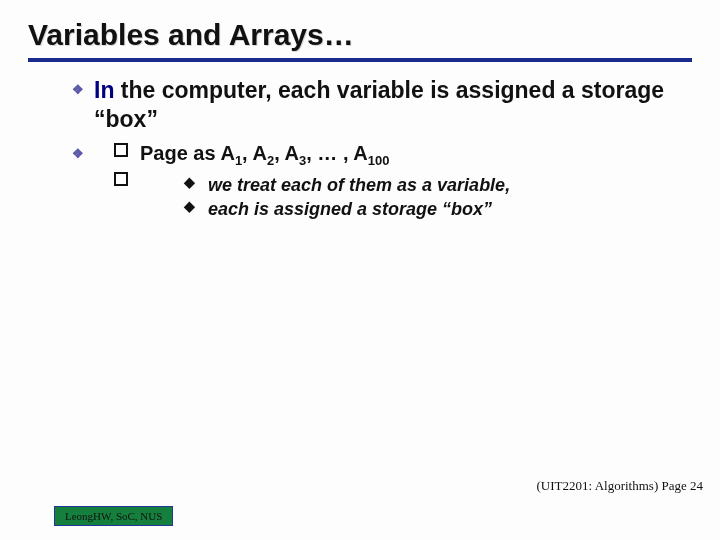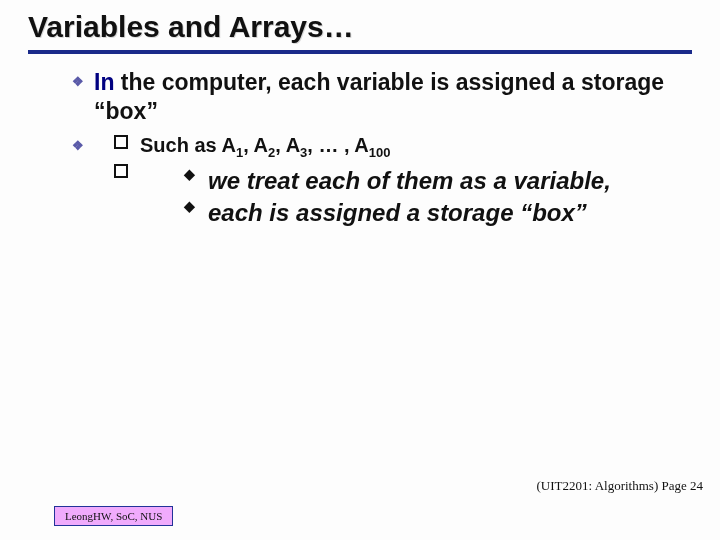--- a/index.html
+++ b/index.html
@@ -5,21 +5,21 @@
   * { margin: 0; padding: 0; box-sizing: border-box; }
   body {
     width: 720px;
     height: 540px;
     background: #fdfdfd;
     font-family: Arial, Helvetica, sans-serif;
     position: relative;
     overflow: hidden;
   }
   .slide {
-    padding: 10px 28px 0 28px;
+    padding: 18px 28px 0 28px;
   }
   .title {
     font-size: 30px;
     font-weight: bold;
     color: #111;
     text-shadow: 1px 1px 0 rgba(0,0,0,0.15);
     padding-bottom: 4px;
   }
   .title-underline {
     height: 4px;
@@ -67,21 +67,21 @@
     height: 14px;
     border: 2px solid #111;
     background: #fff;
   }
   .lvl3-group {
     padding-left: 70px;
     margin-top: 4px;
   }
   .lvl3 {
     position: relative;
-    font-size: 24px;
+    font-size: 18px;
     font-weight: bold;
     font-style: italic;
     color: #111;
     padding-left: 24px;
     line-height: 1.35;
   }
   .lvl3-bullet {
     position: absolute;
     left: 0;
     top: 4px;
@@ -111,21 +111,21 @@
   }
   .footer-left-box {
     position: absolute;
     left: 54px;
     bottom: 14px;
     border: 1px solid #223399;
     padding: 3px 10px;
     font-size: 11px;
     color: #111;
     font-family: "Times New Roman", Times, serif;
-    background: #f0abfc;
+    background: #15803d;
   }
 </style>
 </head>
 <body>
 
 <div class="slide">
 
   <div class="title">Variables and Arrays…</div>
   <div class="title-underline"></div>
 
@@ -135,21 +135,21 @@
       <span class="lvl1-bullet">❖</span>
       <span>In</span><span class="text-black"> the computer, each variable is assigned a storage “box”</span>
     </div>
 
     <div class="lvl1">
       <span class="lvl1-bullet">❖</span>
     </div>
     <div class="lvl2-group">
       <div class="lvl2">
         <span class="lvl2-bullet"></span>
-        <span><span>Such as  A</span><sub>1</sub><span>, A</span><sub>2</sub><span>, A</span><sub>3</sub><span>, … , A</span><sub>100</sub></span>
+        <span><span>Page as  A</span><sub>1</sub><span>, A</span><sub>2</sub><span>, A</span><sub>3</sub><span>, … , A</span><sub>100</sub></span>
       </div>
       <div class="lvl2">
         <span class="lvl2-bullet"></span>
       </div>
       <div class="lvl3-group">
         <div class="lvl3">
           <span class="lvl3-bullet"></span>
           <span>we treat each of them as a variable,</span>
         </div>
         <div class="lvl3">

